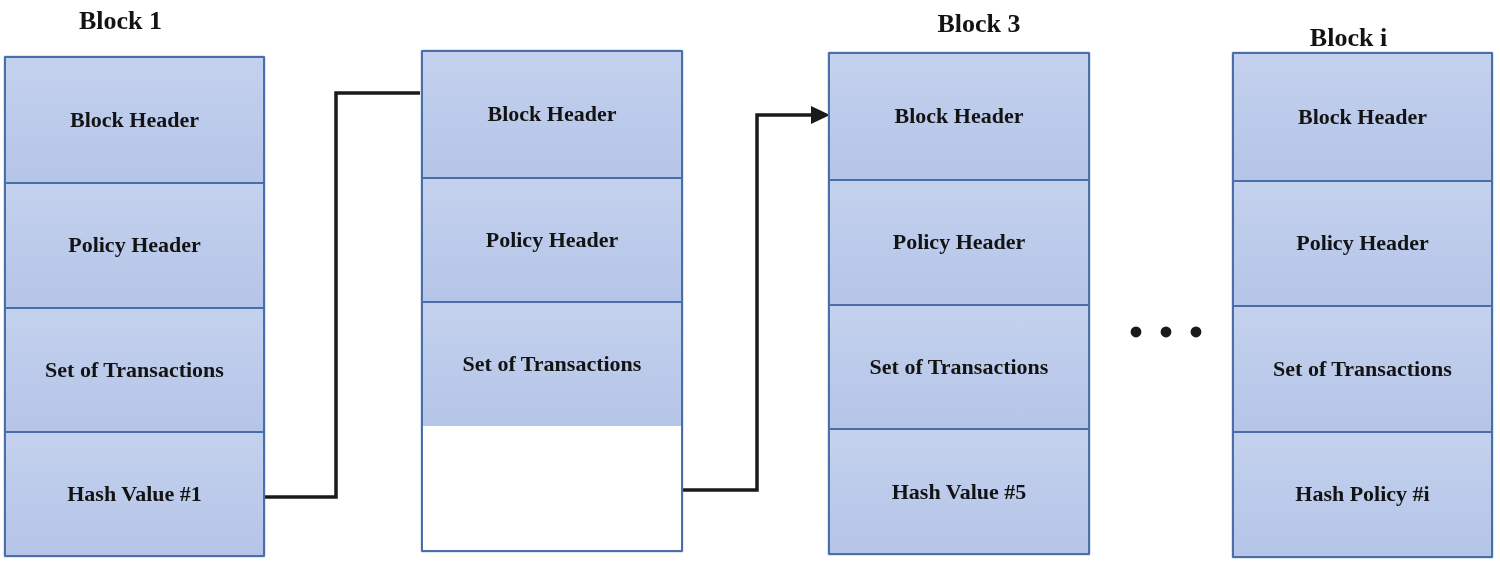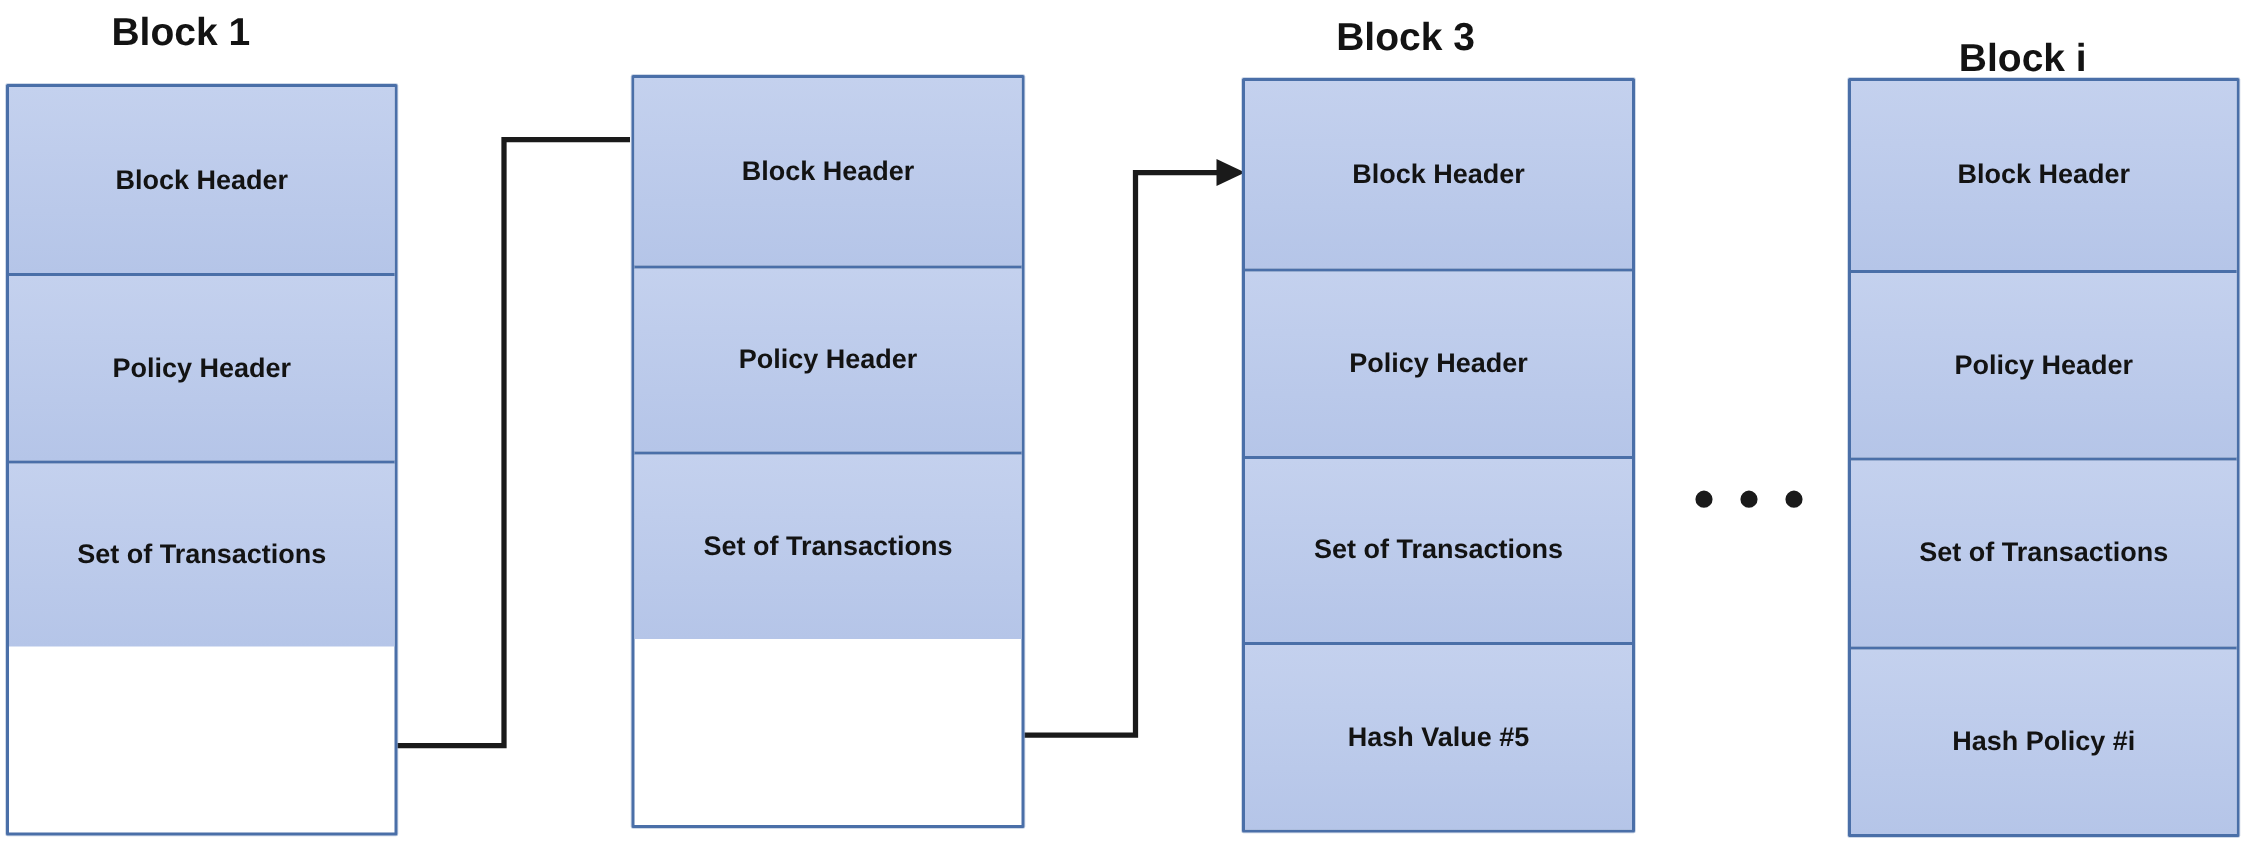--- a/index.html
+++ b/index.html
@@ -8,21 +8,21 @@
     --block-border:#4a6fa8;
     --connector:#1a1a1a;
     --text:#131313;
   }
   html,body{margin:0;padding:0;background:#ffffff;}
   .canvas{
     position:relative;
     width:1500px;height:566px;
     background:#ffffff;
     overflow:hidden;
-    font-family:Liberation Sans, sans-serif;
+    font-family:Liberation Serif, serif;
   }
   .overlay{
     position:absolute;left:0;top:0;width:1500px;height:566px;
     pointer-events:none;
   }
   .overlay path{
     fill:none;stroke:var(--connector);stroke-width:3.5px;
   }
   .overlay polygon{
     fill:var(--connector);stroke:none;
@@ -43,33 +43,33 @@
     border-radius:1px;
     display:grid;
     grid-template-rows:repeat(4,1fr);
     box-shadow:0 0 0 0.5px rgba(74,111,168,0.35);
   }
   .section{
     display:flex;
     align-items:center;
     justify-content:center;
     text-align:center;
-    font-size:18px;
+    font-size:22px;
     font-weight:700;
     color:var(--text);
     background:linear-gradient(180deg, var(--block-fill-top) 0%, var(--block-fill-bottom) 100%);
     padding:0 4px;
   }
   .section + .section{
     border-top:2px solid var(--block-border);
   }
   
   .t1{left:4px;top:6px;width:261px;}
   .t2{left:421px;top:0px;width:262px;}
-  .t3{left:820px;top:9px;width:262px;}
+  .t3{left:862px;top:9px;width:262px;}
   .t4{left:1232px;top:23px;width:261px;}
   .g1{left:4px;top:56px;width:261px;height:501px;}
   .g2{left:421px;top:50px;width:262px;height:502px;}
   .g3{left:828px;top:52px;width:262px;height:503px;}
   .g4{left:1232px;top:52px;width:261px;height:506px;}
   .dots{
     position:absolute;
     left:1118px;top:311px;width:96px;height:44px;
     display:flex;align-items:center;justify-content:center;
     font-size:40px;font-weight:700;
@@ -88,20 +88,21 @@
     <path d="M265 497 H336 V93 H420"></path>
     <path d="M683 490 H757 V115 H812"></path>
     <polygon points="830,115 811,106 811,124"></polygon>
   </svg>
 
   <div class="block-title t1">Block 1</div>
   <div class="block g1">
     <div class="section">Block Header</div>
     <div class="section">Policy Header</div>
     <div class="section">Set of Transactions</div>
+    <div class="section">Hash Value #1</div>
   </div>
 
   <div class="block g2">
     <div class="section">Block Header</div>
     <div class="section">Policy Header</div>
     <div class="section">Set of Transactions</div>
   </div>
 
   <div class="block-title t3">Block 3</div>
   <div class="block g3">

